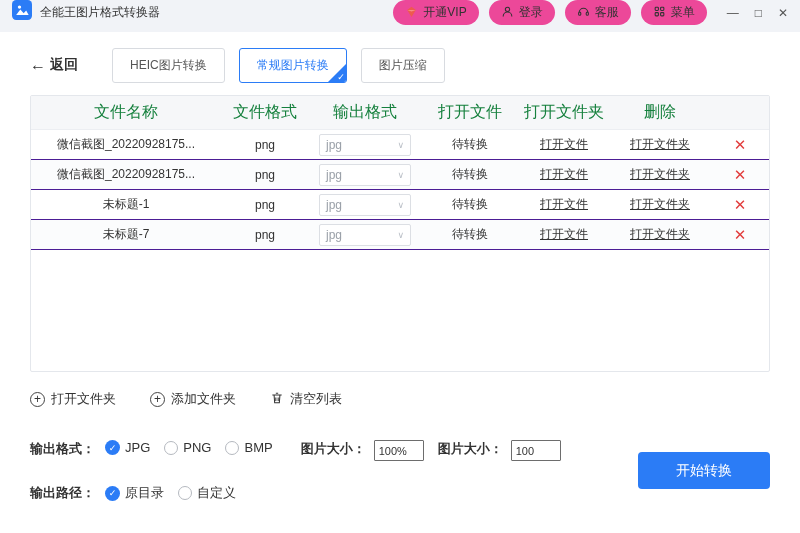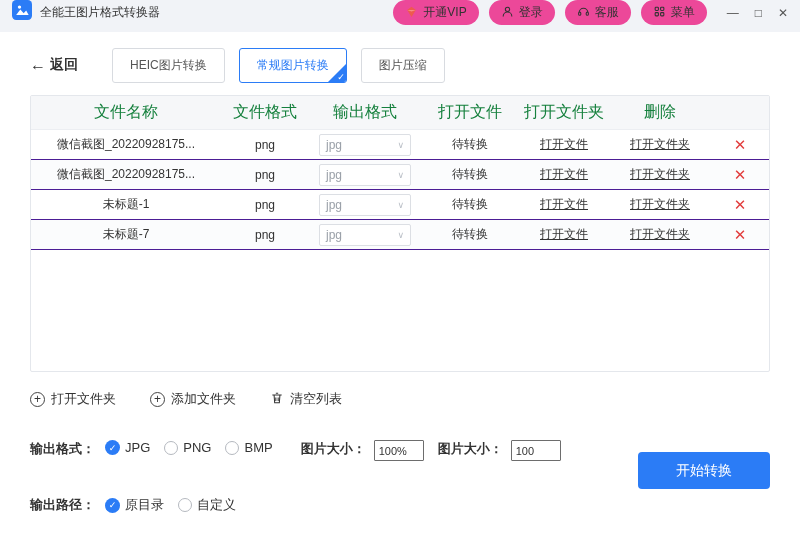--- a/index.html
+++ b/index.html
@@ -53,21 +53,21 @@
   
   .list-actions { margin:18px 30px 0; display:flex; align-items:center; gap:34px; }
   .action { display:flex; align-items:center; gap:6px; font-size:13px; cursor:pointer; }
   .circle-plus { width:15px; height:15px; border:1px solid #444; border-radius:50%;
     display:flex; align-items:center; justify-content:center; font-size:12px;
     line-height:1; padding-bottom:1px; }
 
   
   .settings { position:relative; margin:32px 30px 0; }
   .set-row { display:flex; align-items:flex-start; font-size:13px; height:22px; }
-  .set-row + .set-row { margin-top:34px; }
+  .set-row + .set-row { margin-top:22px; }
   .set-label { font-weight:bold; margin-right:10px; }
   .radio-opt { display:flex; align-items:center; gap:5px; margin-right:14px; cursor:pointer; }
   .radio-on { width:15px; height:15px; border-radius:50%; background:#2b7cf6; color:#fff;
     display:flex; align-items:center; justify-content:center; font-size:9px; }
   .radio-off { width:14px; height:14px; border-radius:50%; border:1px solid #b5b9bf;
     background:#fff; }
   .inline-label { font-weight:bold; margin:0 8px 0 14px; }
   .txt-input { width:50px; height:21px; border:1px solid #6d6d6d; border-radius:1px;
     font-size:11px; padding:0 4px; font-family:inherit; color:#333; }
   .start-btn { position:absolute; right:0; top:12px; width:132px; height:37px;

